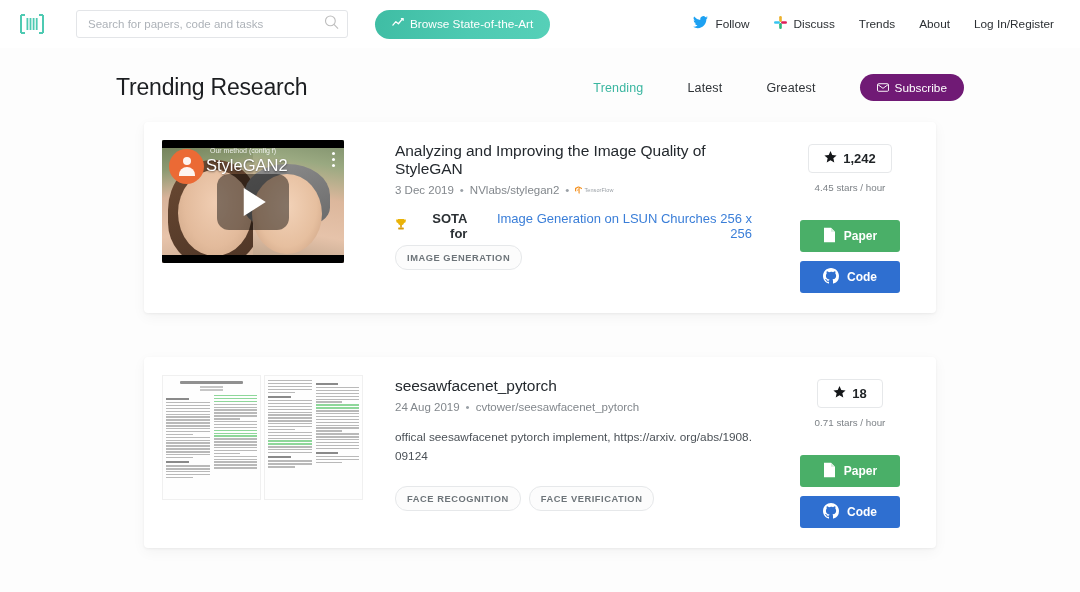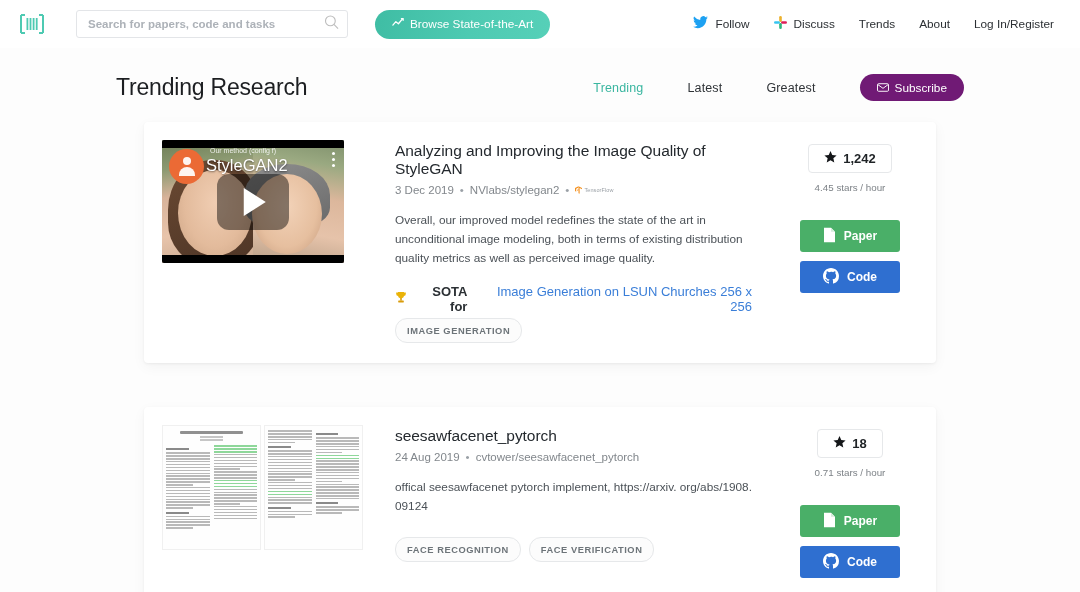--- a/index.html
+++ b/index.html
@@ -43,21 +43,20 @@
     width: 100%;
     height: 28px;
     border: 1px solid #e3e5e8;
     border-radius: 3px;
     background: #fff;
     font-family: "Liberation Sans", sans-serif;
     font-size: 11.5px;
     color: #444;
     padding: 0 32px 0 11px;
     outline: none;
-    font-weight: bold;
   }
   .search-input::placeholder { color: #adb2b8; }
   .search-icon {
     position: absolute;
     right: 9px; top: 50%;
     transform: translateY(-50%);
     pointer-events: none;
     opacity: .55;
   }
 
@@ -578,21 +577,20 @@
               <svg width="7" height="8" viewBox="0 0 10 11" aria-hidden="true">
                 <path d="M5 0 L10 2.8 L10 4.6 L6.6 2.7 L6.6 10.8 L5 10 Z" fill="#f4901e"></path>
                 <path d="M5 0 L0 2.8 L0 7 L1.7 8 L1.7 3.8 L5 1.9 Z" fill="#f4901e"></path>
                 <path d="M3.3 5.1 L5 4.1 L5 6 L3.3 6.9 Z" fill="#f4901e"></path>
               </svg>
             </span>
             <span class="fw-name">TensorFlow</span>
           </span>
         </div>
 
-        <p class="abstract">Overall, our improved model redefines the state of the art in unconditional image modeling, both in terms of existing distribution quality metrics as well as perceived image quality.</p>
 
         <div class="sota-row">
           <span>
             <svg width="12" height="13" viewBox="0 0 12 13" aria-hidden="true">
               <path d="M3 1 h6 v3.2 a3 3 0 0 1-6 0 Z" fill="#eab308"></path>
               <path d="M3 1.6 H1.2 v1.3 a2 2 0 0 0 2 2 Z" fill="#eab308"></path>
               <path d="M9 1.6 H10.8 v1.3 a2 2 0 0 1-2 2 Z" fill="#eab308"></path>
               <rect x="5.2" y="7" width="1.6" height="2.6" fill="#d99c0b"></rect>
               <rect x="3.2" y="9.6" width="5.6" height="1.8" rx=".4" fill="#d99c0b"></rect>
             </svg>

